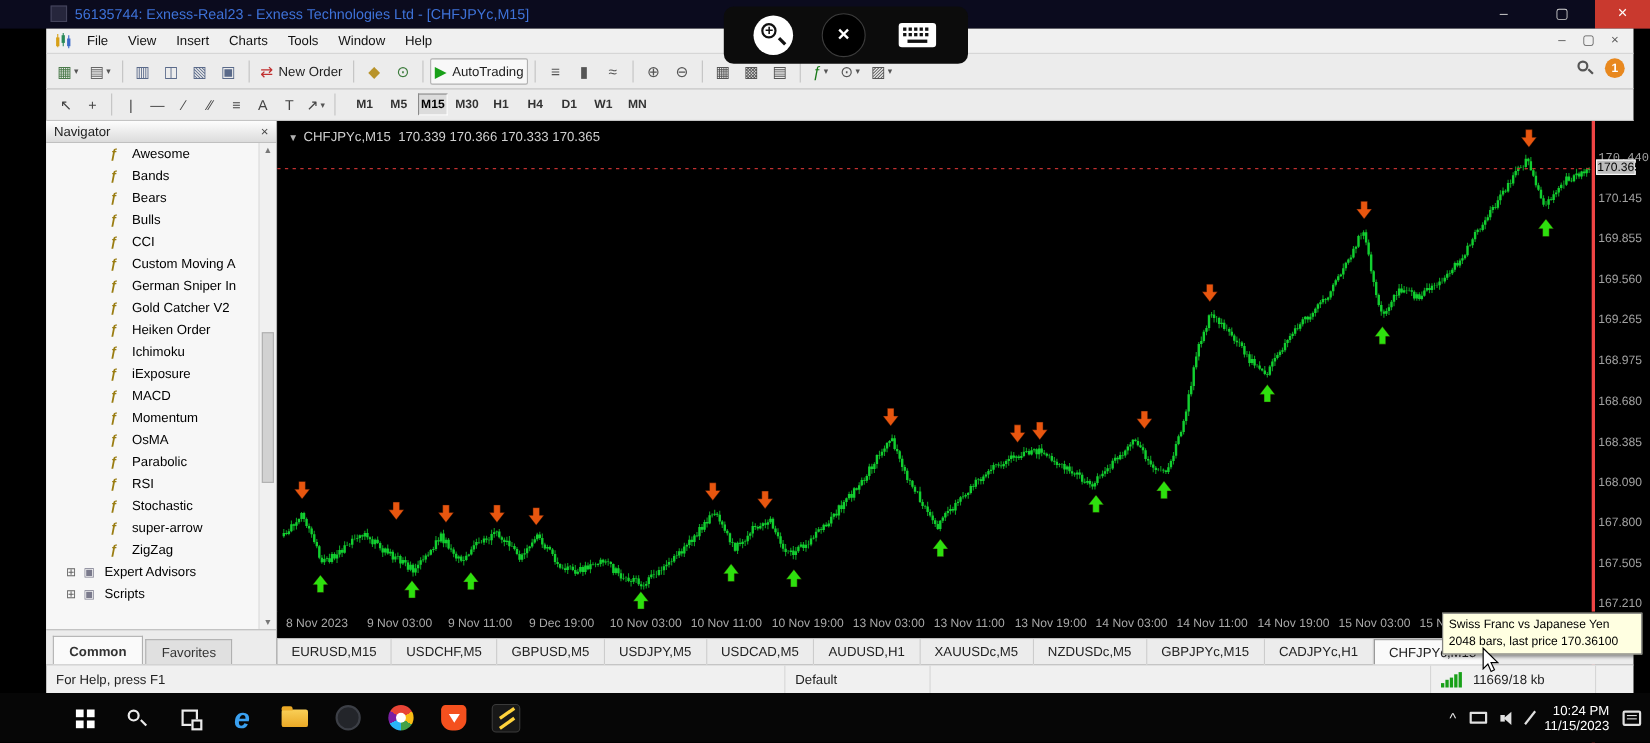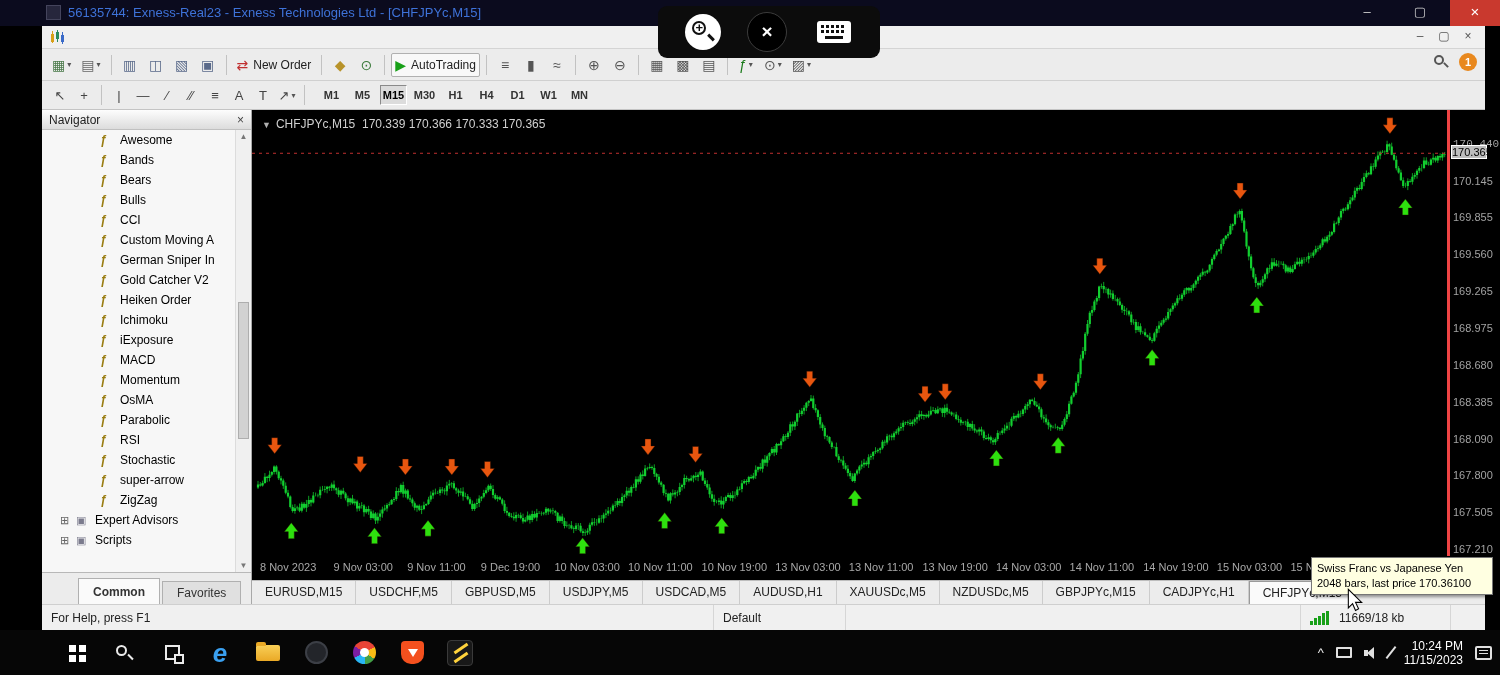--- a/index.html
+++ b/index.html
@@ -46,21 +46,21 @@
   .nav-row { height:20px; display:flex; align-items:center; font-size:12px; color:#000; padding-left:58px; white-space:nowrap; overflow:hidden; }
   .nav-row .fx { width:15px; font-style:italic; font-weight:bold; color:#9a7d12; margin-right:5px; font-size:12px; flex:0 0 auto; }
   .nav-row.group { padding-left:18px; }
   .nav-row .expander { width:12px; color:#666; font-size:11px; margin-right:4px; }
   .nav-row .gicon { width:15px; color:#7a7a8c; margin-right:4px; font-size:11px; }
   .nav-scroll { position:absolute; top:20px; bottom:32px; right:0; width:16px; background:#f0f0f0; border-left:1px solid #dcdcdc; }
   .nav-scroll .arr { position:absolute; left:0; width:100%; text-align:center; font-size:8px; color:#777; }
   .nav-thumb { position:absolute; top:39%; height:31%; left:2px; right:2px; background:#d2d2d2; border:1px solid #aeaeae; }
   .nav-tabs { position:absolute; left:0; bottom:0; right:0; height:32px; background:#ececec; border-top:1px solid #b8b8b8; display:flex; align-items:flex-end; padding-left:6px; }
   .nav-tab { height:23px; line-height:23px; padding:0 14px; font-size:12px; color:#333; border:1px solid #b0b0b0; border-bottom:none; background:#e0e0e0; margin-right:2px; }
-  .nav-tab.active { background:#fafafa; font-weight:bold; height:26px; line-height:26px;margin-left:30px; }
+  .nav-tab.active { background:#fafafa; font-weight:bold; height:26px; line-height:26px; }
 
   
   .chart-area { position:absolute; left:252px; top:110px; width:1195px; height:446px; background:#000; }
   .chart-header { position:absolute; left:10px; top:7px; color:#d0d0d0; font-size:12px; z-index:5; }
   .chart-header .marker { font-size:9px; color:#b0b0b0; margin-right:5px; }
   .price-axis { position:absolute; left:1447px; top:110px; width:38px; height:567px; background:#000; border-left:3px solid #ef4444; }
   .price-label { position:absolute; left:3px; color:#a2a2a2; font-size:11px; }
   .price-current { position:absolute; left:1px; width:36px; background:#bdbdbd; color:#000; font-size:11px; text-align:center; border:1px solid #ffffff; z-index:6; }
   .time-axis { position:absolute; left:252px; top:556px; width:1233px; height:24px; background:#000; }
   .time-label { position:absolute; top:5px; color:#a8a8a8; font-size:11px; white-space:nowrap; }
@@ -141,20 +141,29 @@
 
   <div class="menubar">
     <svg class="mb-chart-icon" viewBox="0 0 16 14">
       <rect x="1" y="4" width="3" height="8" fill="#d8a018"></rect>
         <line x1="2.5" y1="1" x2="2.5" y2="13" stroke="#d8a018"></line>
       <rect x="6" y="2" width="3" height="7" fill="#2a8a5a"></rect>
         <line x1="7.5" y1="0" x2="7.5" y2="12" stroke="#2a8a5a"></line>
       <rect x="11" y="5" width="3" height="7" fill="#3a6ac8"></rect>
         <line x1="12.5" y1="2" x2="12.5" y2="14" stroke="#3a6ac8"></line>
     </svg>
+    <div id="menu-items" style="display:flex;">
+        <div class="menu-item">File</div>
+        <div class="menu-item">View</div>
+        <div class="menu-item">Insert</div>
+        <div class="menu-item">Charts</div>
+        <div class="menu-item">Tools</div>
+        <div class="menu-item">Window</div>
+        <div class="menu-item">Help</div>
+      </div>
     <div class="child-controls">
       <span>–</span>
       <span>▢</span>
       <span>×</span>
     </div>
   </div>
 
   <div class="toolbar1" id="toolbar-main">
     <div class="tb-right">
       <div class="mag">

